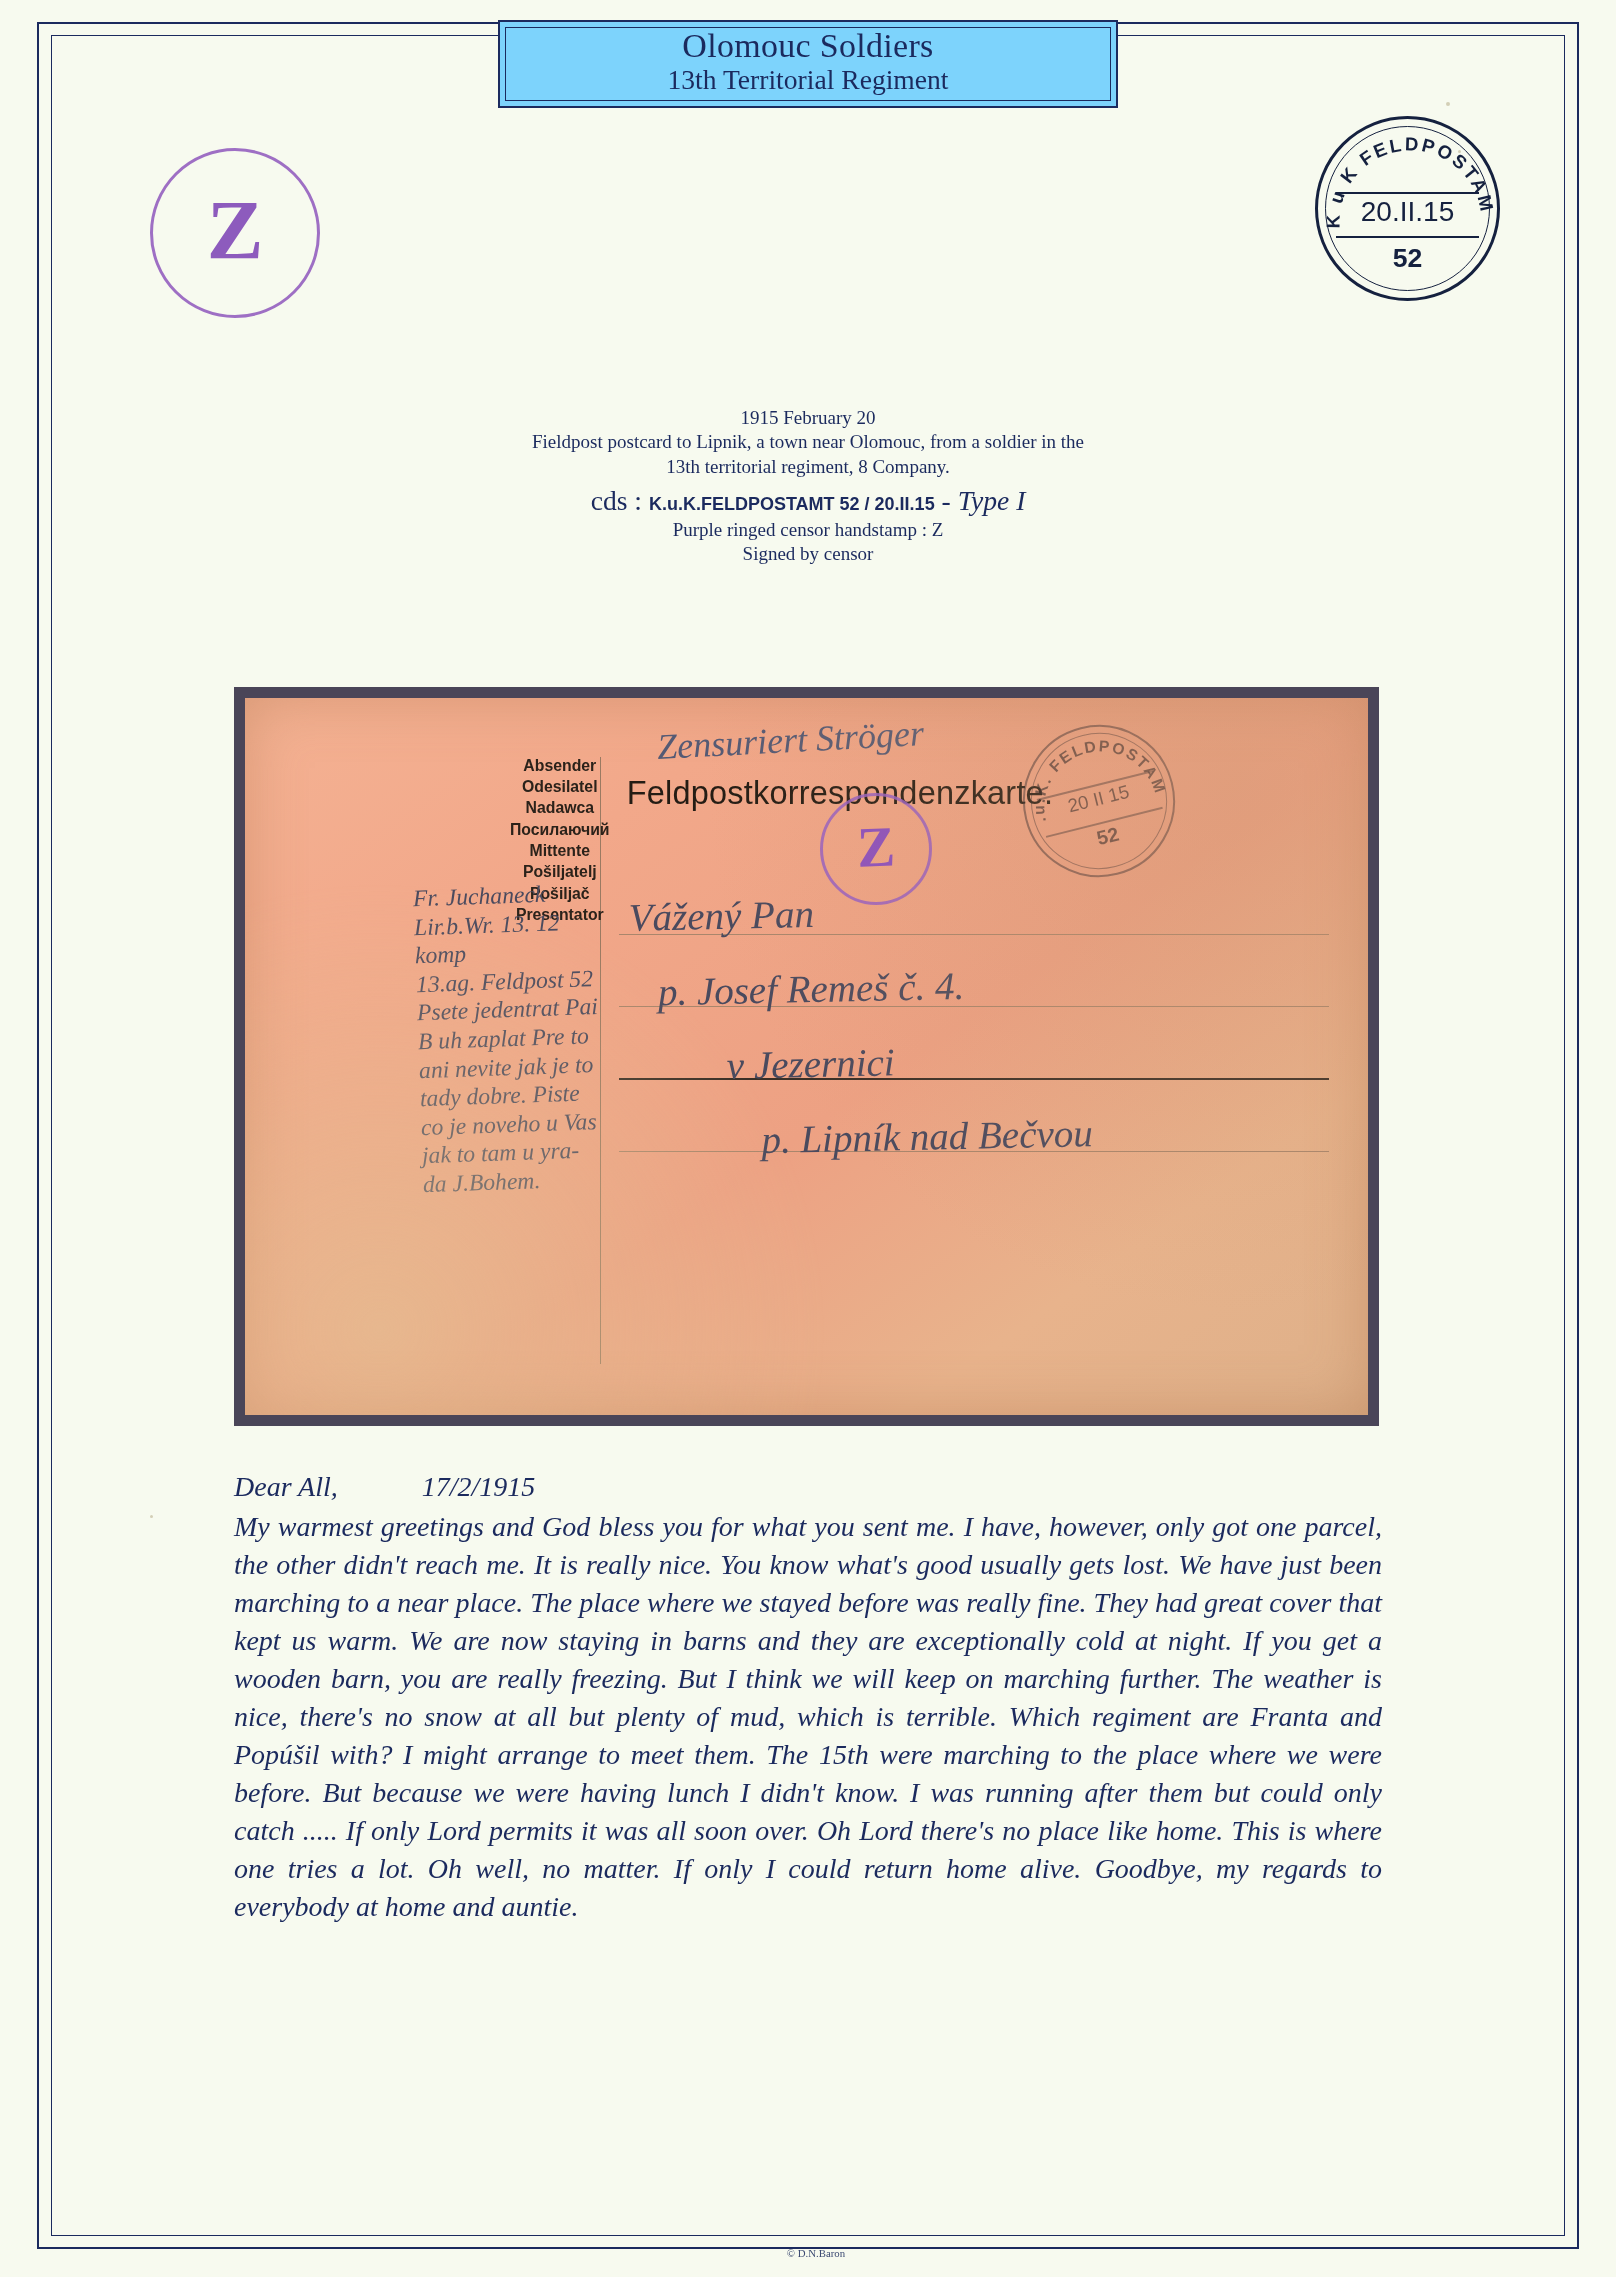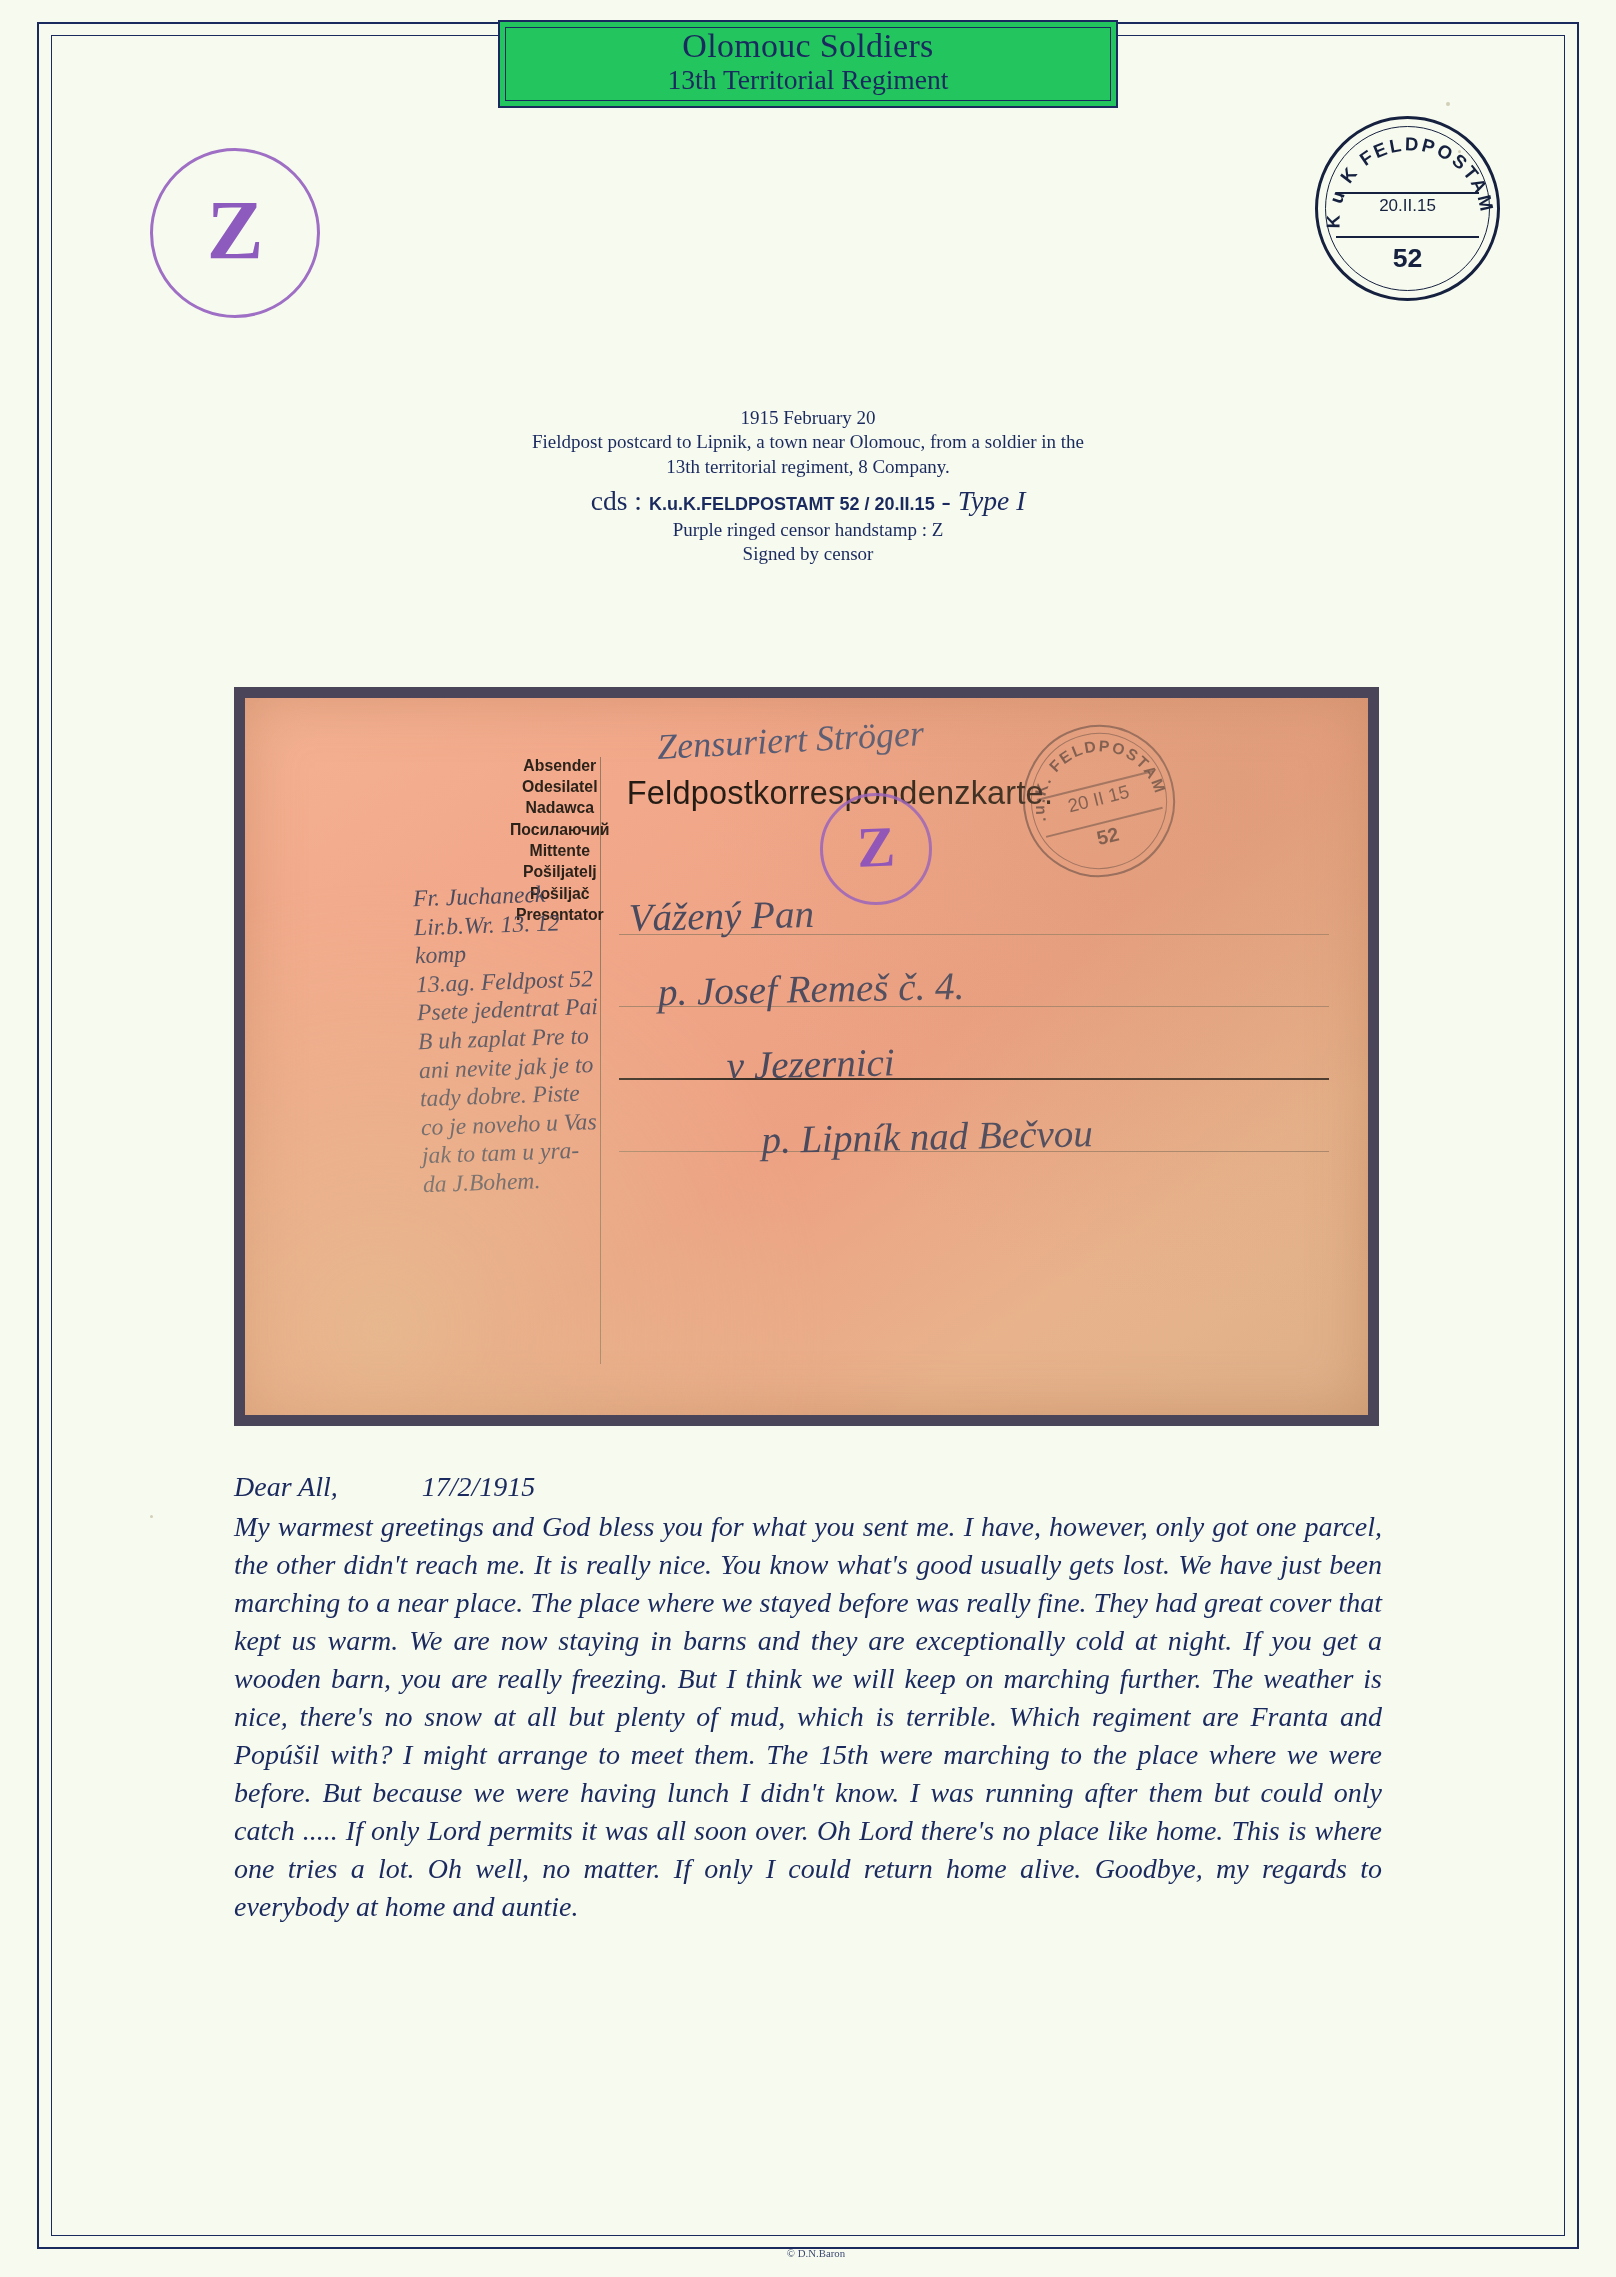--- a/index.html
+++ b/index.html
@@ -31,21 +31,21 @@
     border: 1px solid #1b2a5e;
   }
 
   
   .title-plate {
     position: absolute;
     left: 50%;
     transform: translateX(-50%);
     top: 19.7px;
     width: 616px;
-    background: #22c55e;
+    background: #7dd3fc;
     border: 2px solid #1b2a5e;
     padding: 5.9px 0 9.9px 0;
     text-align: center;
     z-index: 5;
   }
   .title-plate::after {
     content: "";
     position: absolute;
     left: 4.9px; top: 4.9px; right: 4.9px; bottom: 4.9px;
     border: 1px solid #1b2a5e;
@@ -108,21 +108,21 @@
     border-top: 2px solid #15213f;
   }
   .cds .bar-top { top: 73px; }
   .cds .bar-bottom { top: 117px; }
   .cds .cds-date {
     position: absolute;
     top: 77px;
     left: 0; right: 0;
     text-align: center;
     font-family: "Liberation Sans", sans-serif;
-    font-size: 17px;
+    font-size: 28px;
     color: #15213f;
   }
   .cds .cds-num {
     position: absolute;
     top: 124px;
     left: 0; right: 0;
     text-align: center;
     font-family: "Liberation Sans", sans-serif;
     font-size: 26.6px;
     font-weight: bold;

